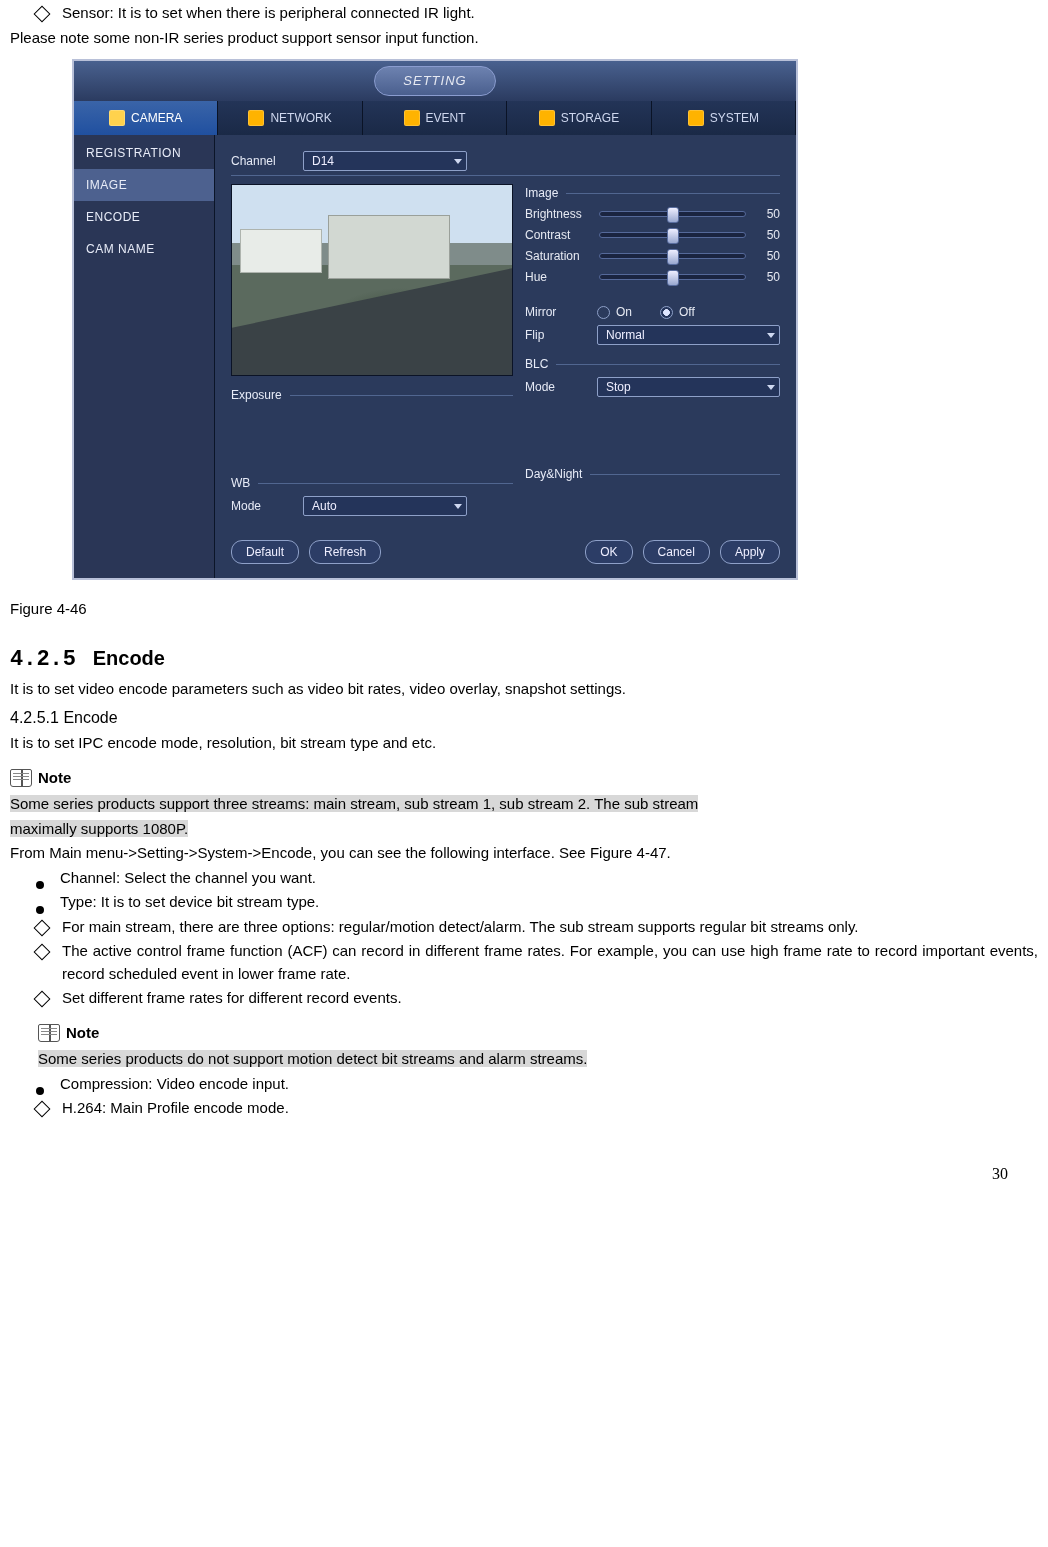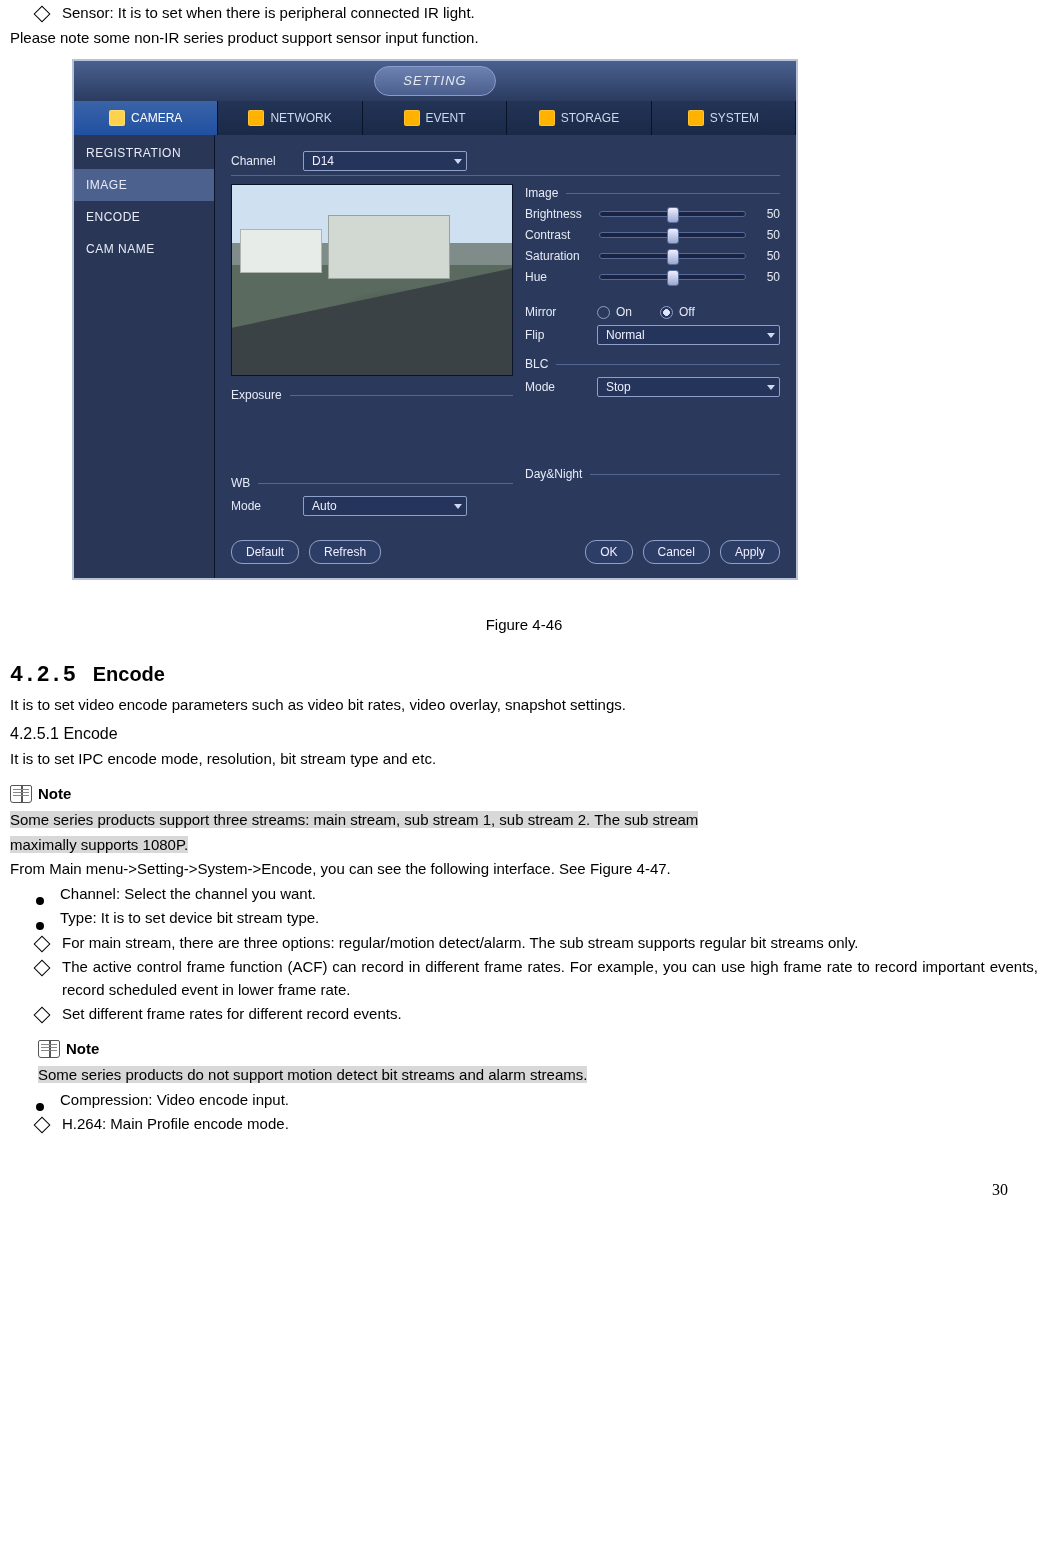--- a/index.html
+++ b/index.html
@@ -3,21 +3,21 @@
 <meta charset="utf-8">
 <style>
 body{margin:0;padding:0;font-family:Arial,Helvetica,sans-serif;background:#fff;color:#000;font-size:15px;line-height:1.5}
 .page{width:1048px;margin:0 auto;padding:0 10px;box-sizing:border-box}
 .bullet-diamond{display:flex;align-items:flex-start;margin:2px 0 2px 26px}
 .bullet-diamond .marker{width:10px;height:10px;border:1px solid #000;transform:rotate(45deg);margin:6px 14px 0 0;flex-shrink:0}
 .bullet-dot{display:flex;align-items:flex-end;margin:2px 0 2px 26px}
 .bullet-dot .marker{width:8px;height:8px;background:#000;border-radius:50%;margin:7px 16px 0 0;flex-shrink:0}
 .plain-text{margin:2px 0}
 .highlight{background:#d8d8d8}
-.fig-caption{text-align:center;margin:34px 0 22px}
+.fig-caption{text-align:left;margin:18px 0 22px}
 .section-num{font-family:Liberation Mono, monospace;font-size:22px;font-weight:bold}
 .section-title{font-size:20px;font-weight:bold}
 .subsection{font-size:16px;margin-top:6px}
 .note-row{display:flex;align-items:center;margin:12px 0 4px}
 .note-row.indent{margin-left:28px}
 .note-icon{width:20px;height:16px;border:1.5px solid #555;border-radius:2px 2px 3px 3px;position:relative;margin-right:6px}
 .note-icon:before{content:"";position:absolute;left:50%;top:-1px;bottom:-1px;width:1.5px;background:#555}
 .note-icon:after{content:"";position:absolute;left:2px;right:2px;top:3px;height:1px;background:#888;box-shadow:0 3px 0 #888,0 6px 0 #888}
 .note-label{font-weight:bold}
 .pagefoot{text-align:right;padding:40px 30px 10px 0;font-family:"Times New Roman",serif;font-size:16px}

